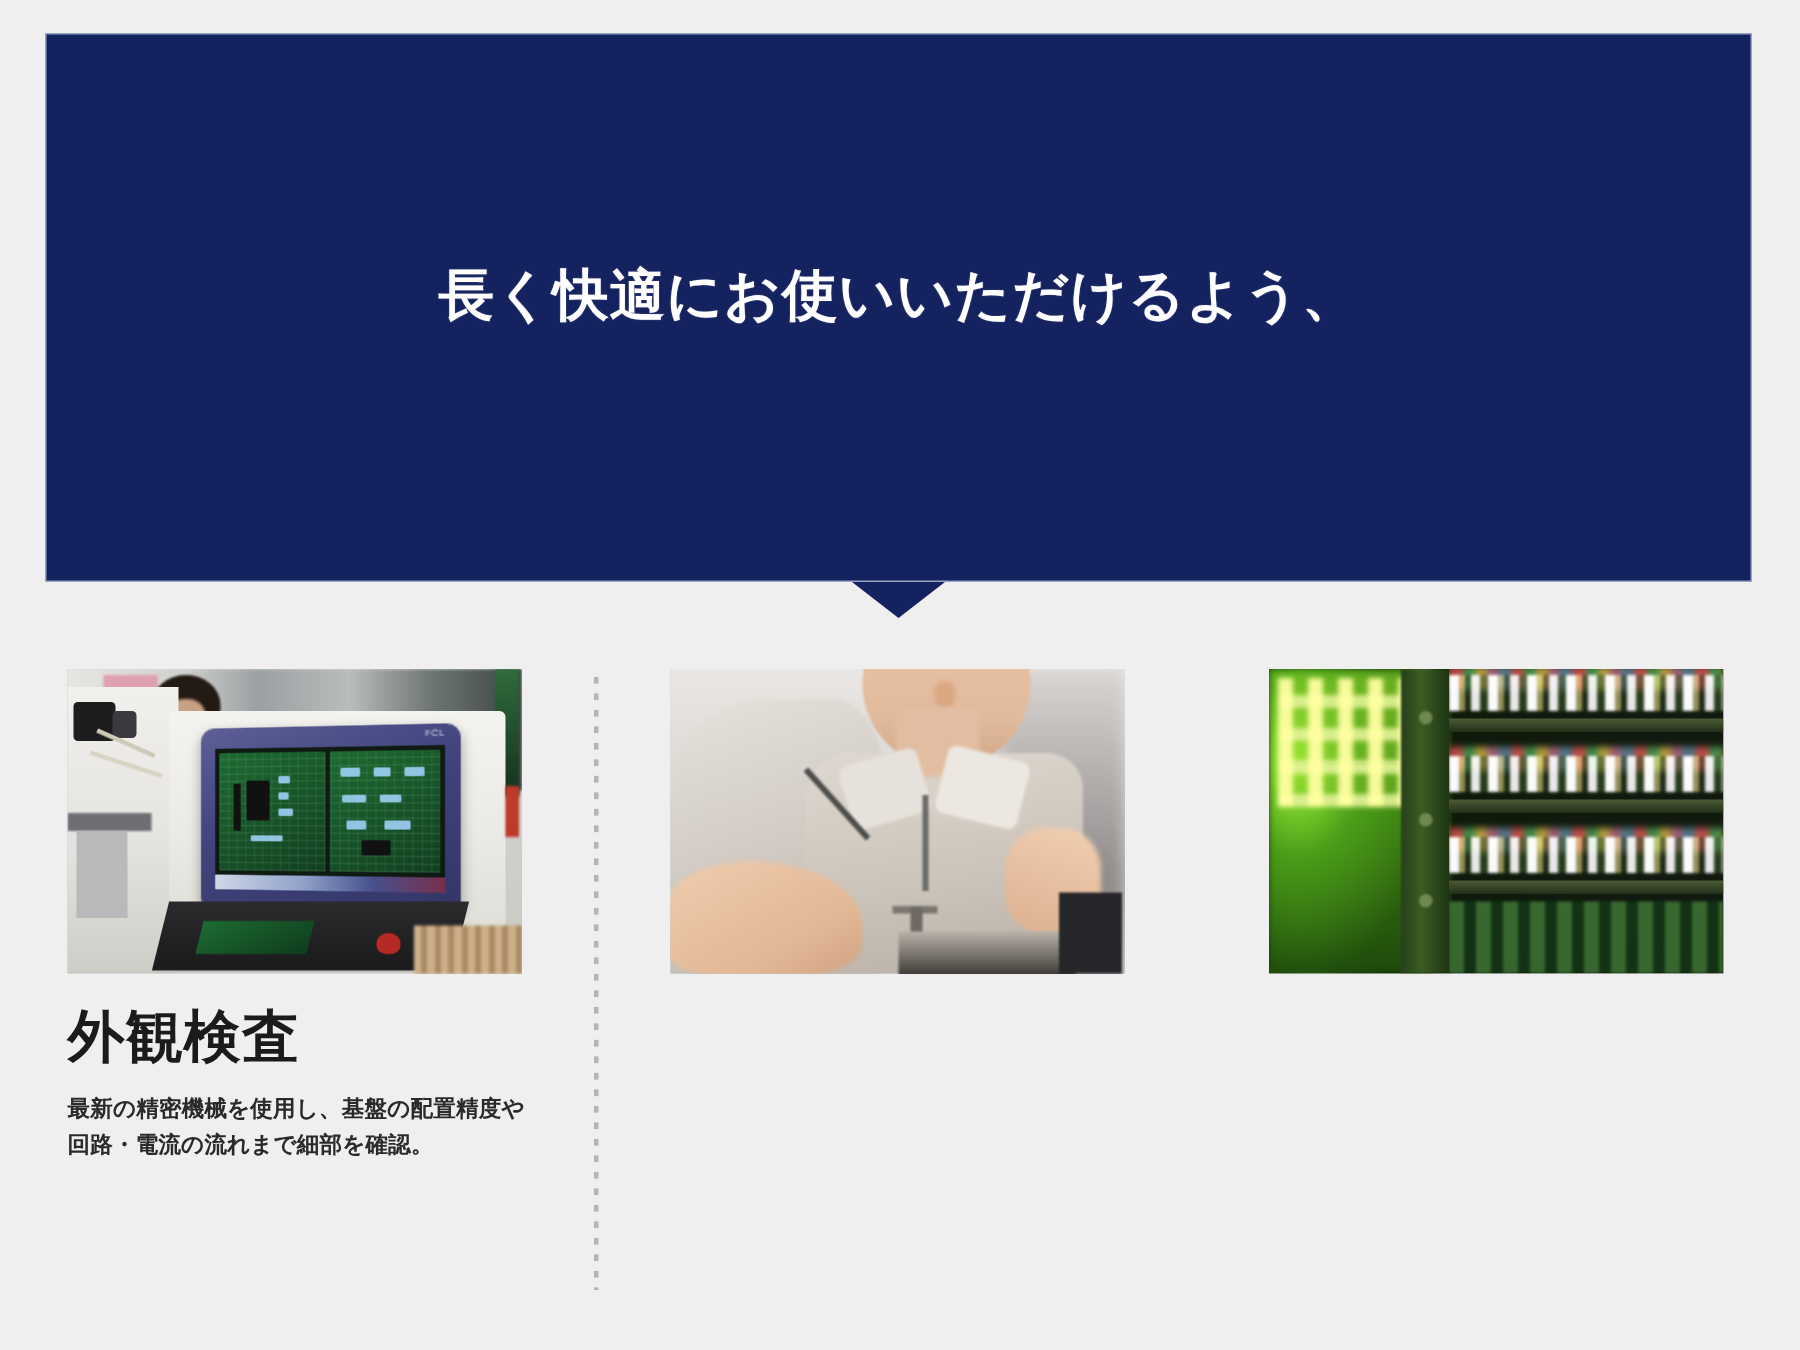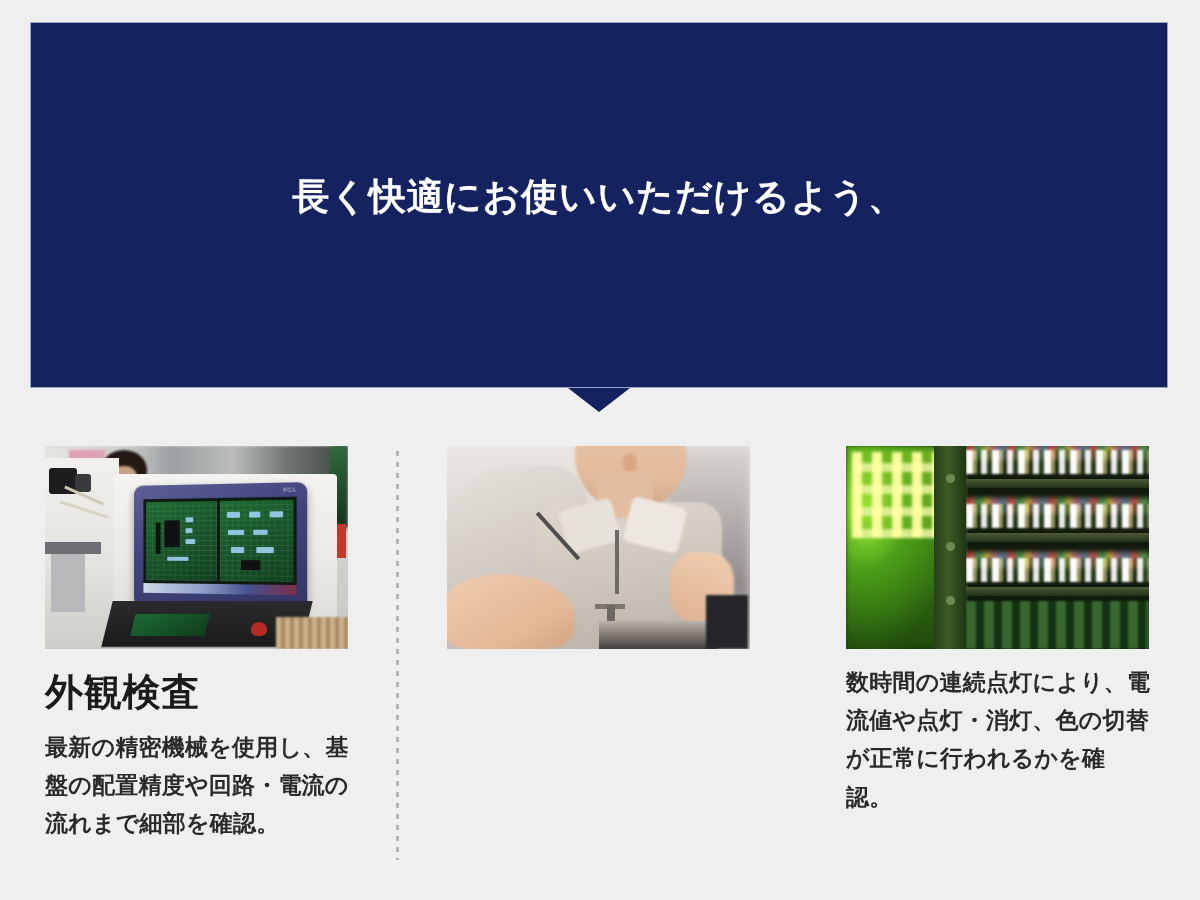--- a/index.html
+++ b/index.html
@@ -113,21 +113,21 @@
     margin: 22px 0 0 0;
     font-size: 38px;
     font-weight: 700;
     color: #1b1b1b;
     letter-spacing: 0.02em;
     line-height: 1.12;
     white-space: nowrap;
   }
   .feature-body {
     margin: 14px 0 0 0;
-    font-size: 23px;
+    font-size: 15px;
     font-weight: 700;
     color: #2a2a2a;
     line-height: 1.66;
     width: 305px;
     letter-spacing: 0.01em;
   }
 
   
   .ph1-bg {
     position: absolute; inset: 0;
@@ -529,16 +529,15 @@
           <div class="ph3-rail"></div>
         </div>
         <div class="ph3-shelf" style="top:112px;">
           <div class="ph3-colorpop"></div>
           <div class="ph3-lamps"></div>
           <div class="ph3-rail"></div>
         </div>
         <div class="ph3-darkrow"></div>
       </div>
     </div>
-    <p class="feature-body">数時間の連続点灯により、電流値や点灯・消灯、色の切替が正常に行われるかを確認。</p>
   </div>
 
 </div>
 
 </body></html>

